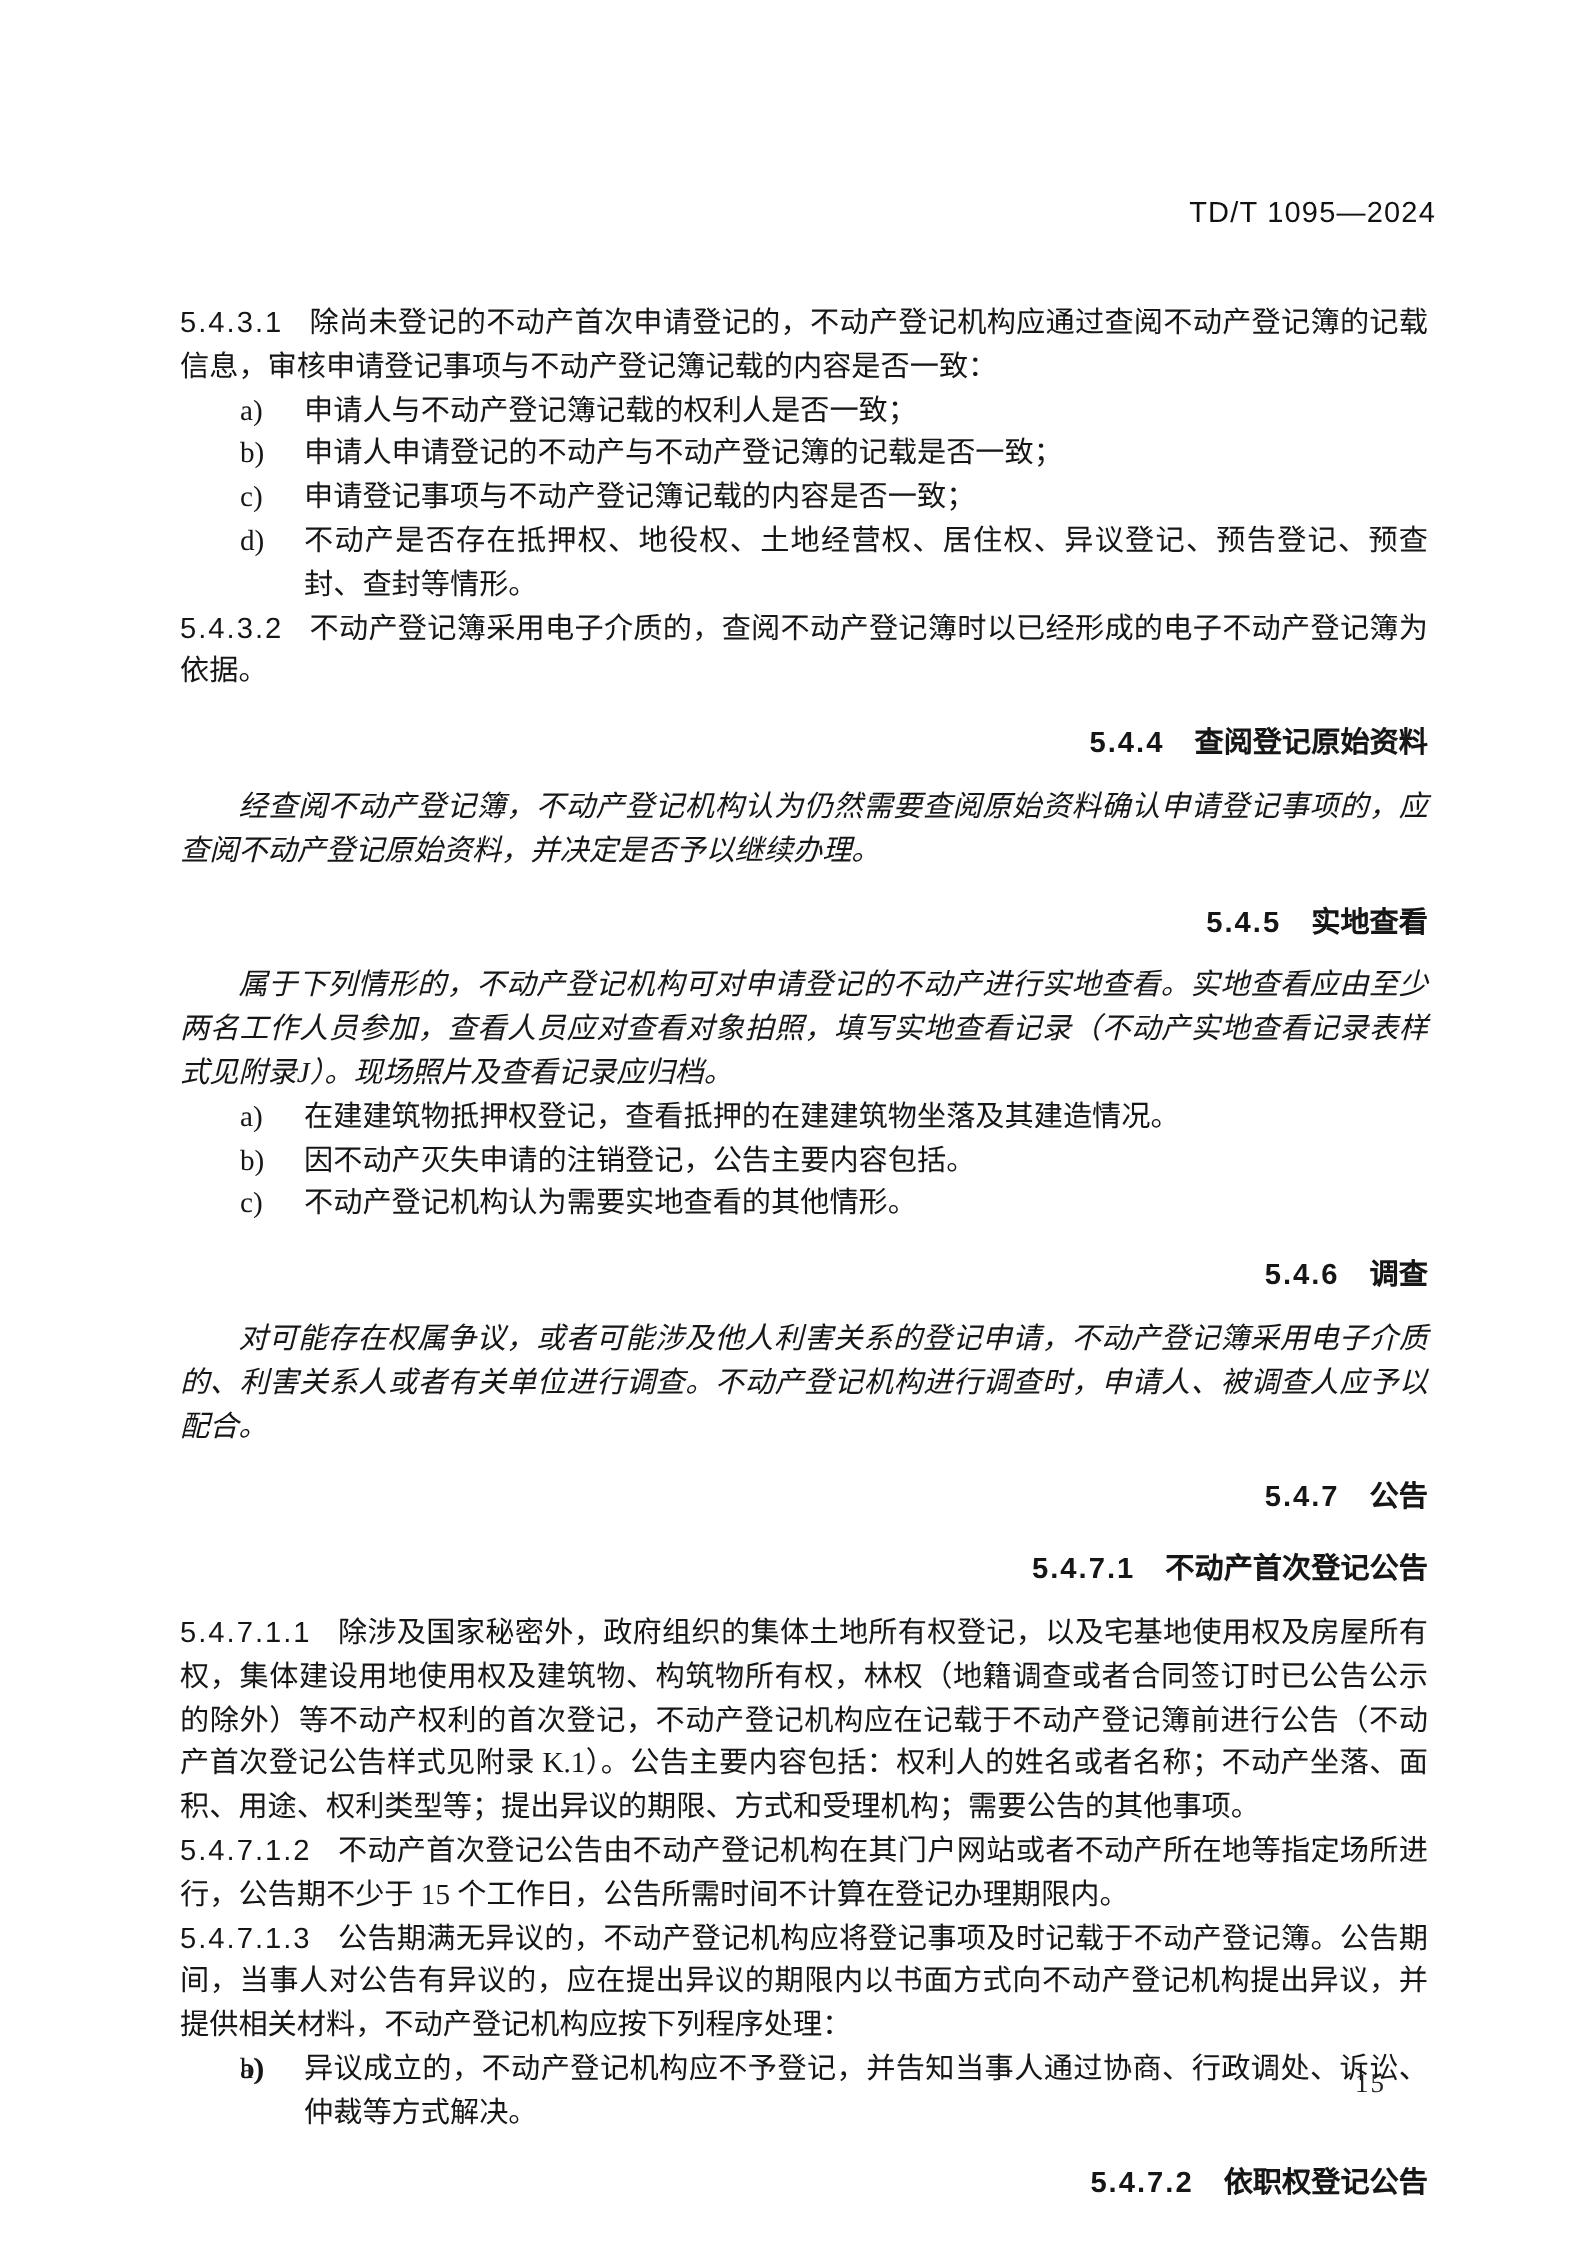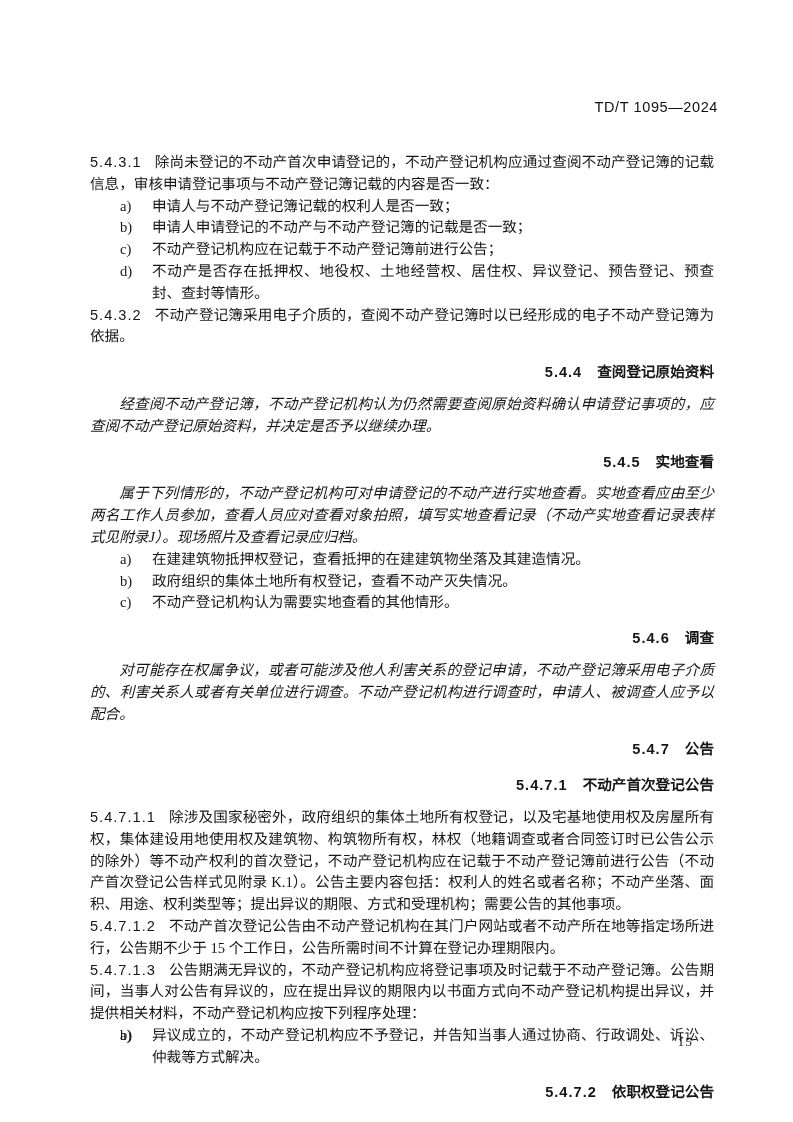--- a/index.html
+++ b/index.html
@@ -78,37 +78,37 @@
 
   <div class="doc-header">TD/T 1095—2024</div>
 
   <div class="content">
 
     <p class="clause"><span class="clause-num">5.4.3.1</span><span>除尚未登记的不动产首次申请登记的，不动产登记机构应通过查阅不动产登记簿的记载信息，审核申请登记事项与不动产登记簿记载的内容是否一致：</span></p>
 
     <ul class="item-list">
       <li class="list-item"><span class="item-label">a)</span><span>申请人与不动产登记簿记载的权利人是否一致；</span></li>
       <li class="list-item"><span class="item-label">b)</span><span>申请人申请登记的不动产与不动产登记簿的记载是否一致；</span></li>
-      <li class="list-item"><span class="item-label">c)</span><span>不动产登记机构应在记载于不动产登记簿前进行公告；</span></li>
+      <li class="list-item"><span class="item-label">c)</span><span>申请登记事项与不动产登记簿记载的内容是否一致；</span></li>
       <li class="list-item"><span class="item-label">d)</span><span>不动产是否存在抵押权、地役权、土地经营权、居住权、异议登记、预告登记、预查封、查封等情形。</span></li>
     </ul>
 
     <p class="clause"><span class="clause-num">5.4.3.2</span><span>不动产登记簿采用电子介质的，查阅不动产登记簿时以已经形成的电子不动产登记簿为依据。</span></p>
 
     <p class="heading"><span class="num">5.4.4</span><span>查阅登记原始资料</span></p>
 
     <p class="para">经查阅不动产登记簿，不动产登记机构认为仍然需要查阅原始资料确认申请登记事项的，应查阅不动产登记原始资料，并决定是否予以继续办理。</p>
 
     <p class="heading"><span class="num">5.4.5</span><span>实地查看</span></p>
 
     <p class="para">属于下列情形的，不动产登记机构可对申请登记的不动产进行实地查看。实地查看应由至少两名工作人员参加，查看人员应对查看对象拍照，填写实地查看记录（不动产实地查看记录表样式见附录J）。现场照片及查看记录应归档。</p>
 
     <ul class="item-list">
       <li class="list-item"><span class="item-label">a)</span><span>在建建筑物抵押权登记，查看抵押的在建建筑物坐落及其建造情况。</span></li>
-      <li class="list-item"><span class="item-label">b)</span><span>政府组织的集体土地所有权登记，查看不动产灭失情况。</span></li>
+      <li class="list-item"><span class="item-label">b)</span><span>因不动产灭失申请的注销登记，公告主要内容包括。</span></li>
       <li class="list-item"><span class="item-label">c)</span><span>不动产登记机构认为需要实地查看的其他情形。</span></li>
     </ul>
 
     <p class="heading"><span class="num">5.4.6</span><span>调查</span></p>
 
     <p class="para">对可能存在权属争议，或者可能涉及他人利害关系的登记申请，不动产登记簿采用电子介质的、利害关系人或者有关单位进行调查。不动产登记机构进行调查时，申请人、被调查人应予以配合。</p>
 
     <p class="heading"><span class="num">5.4.7</span><span>公告</span></p>
 
     <p class="heading"><span class="num">5.4.7.1</span><span>不动产首次登记公告</span></p>

